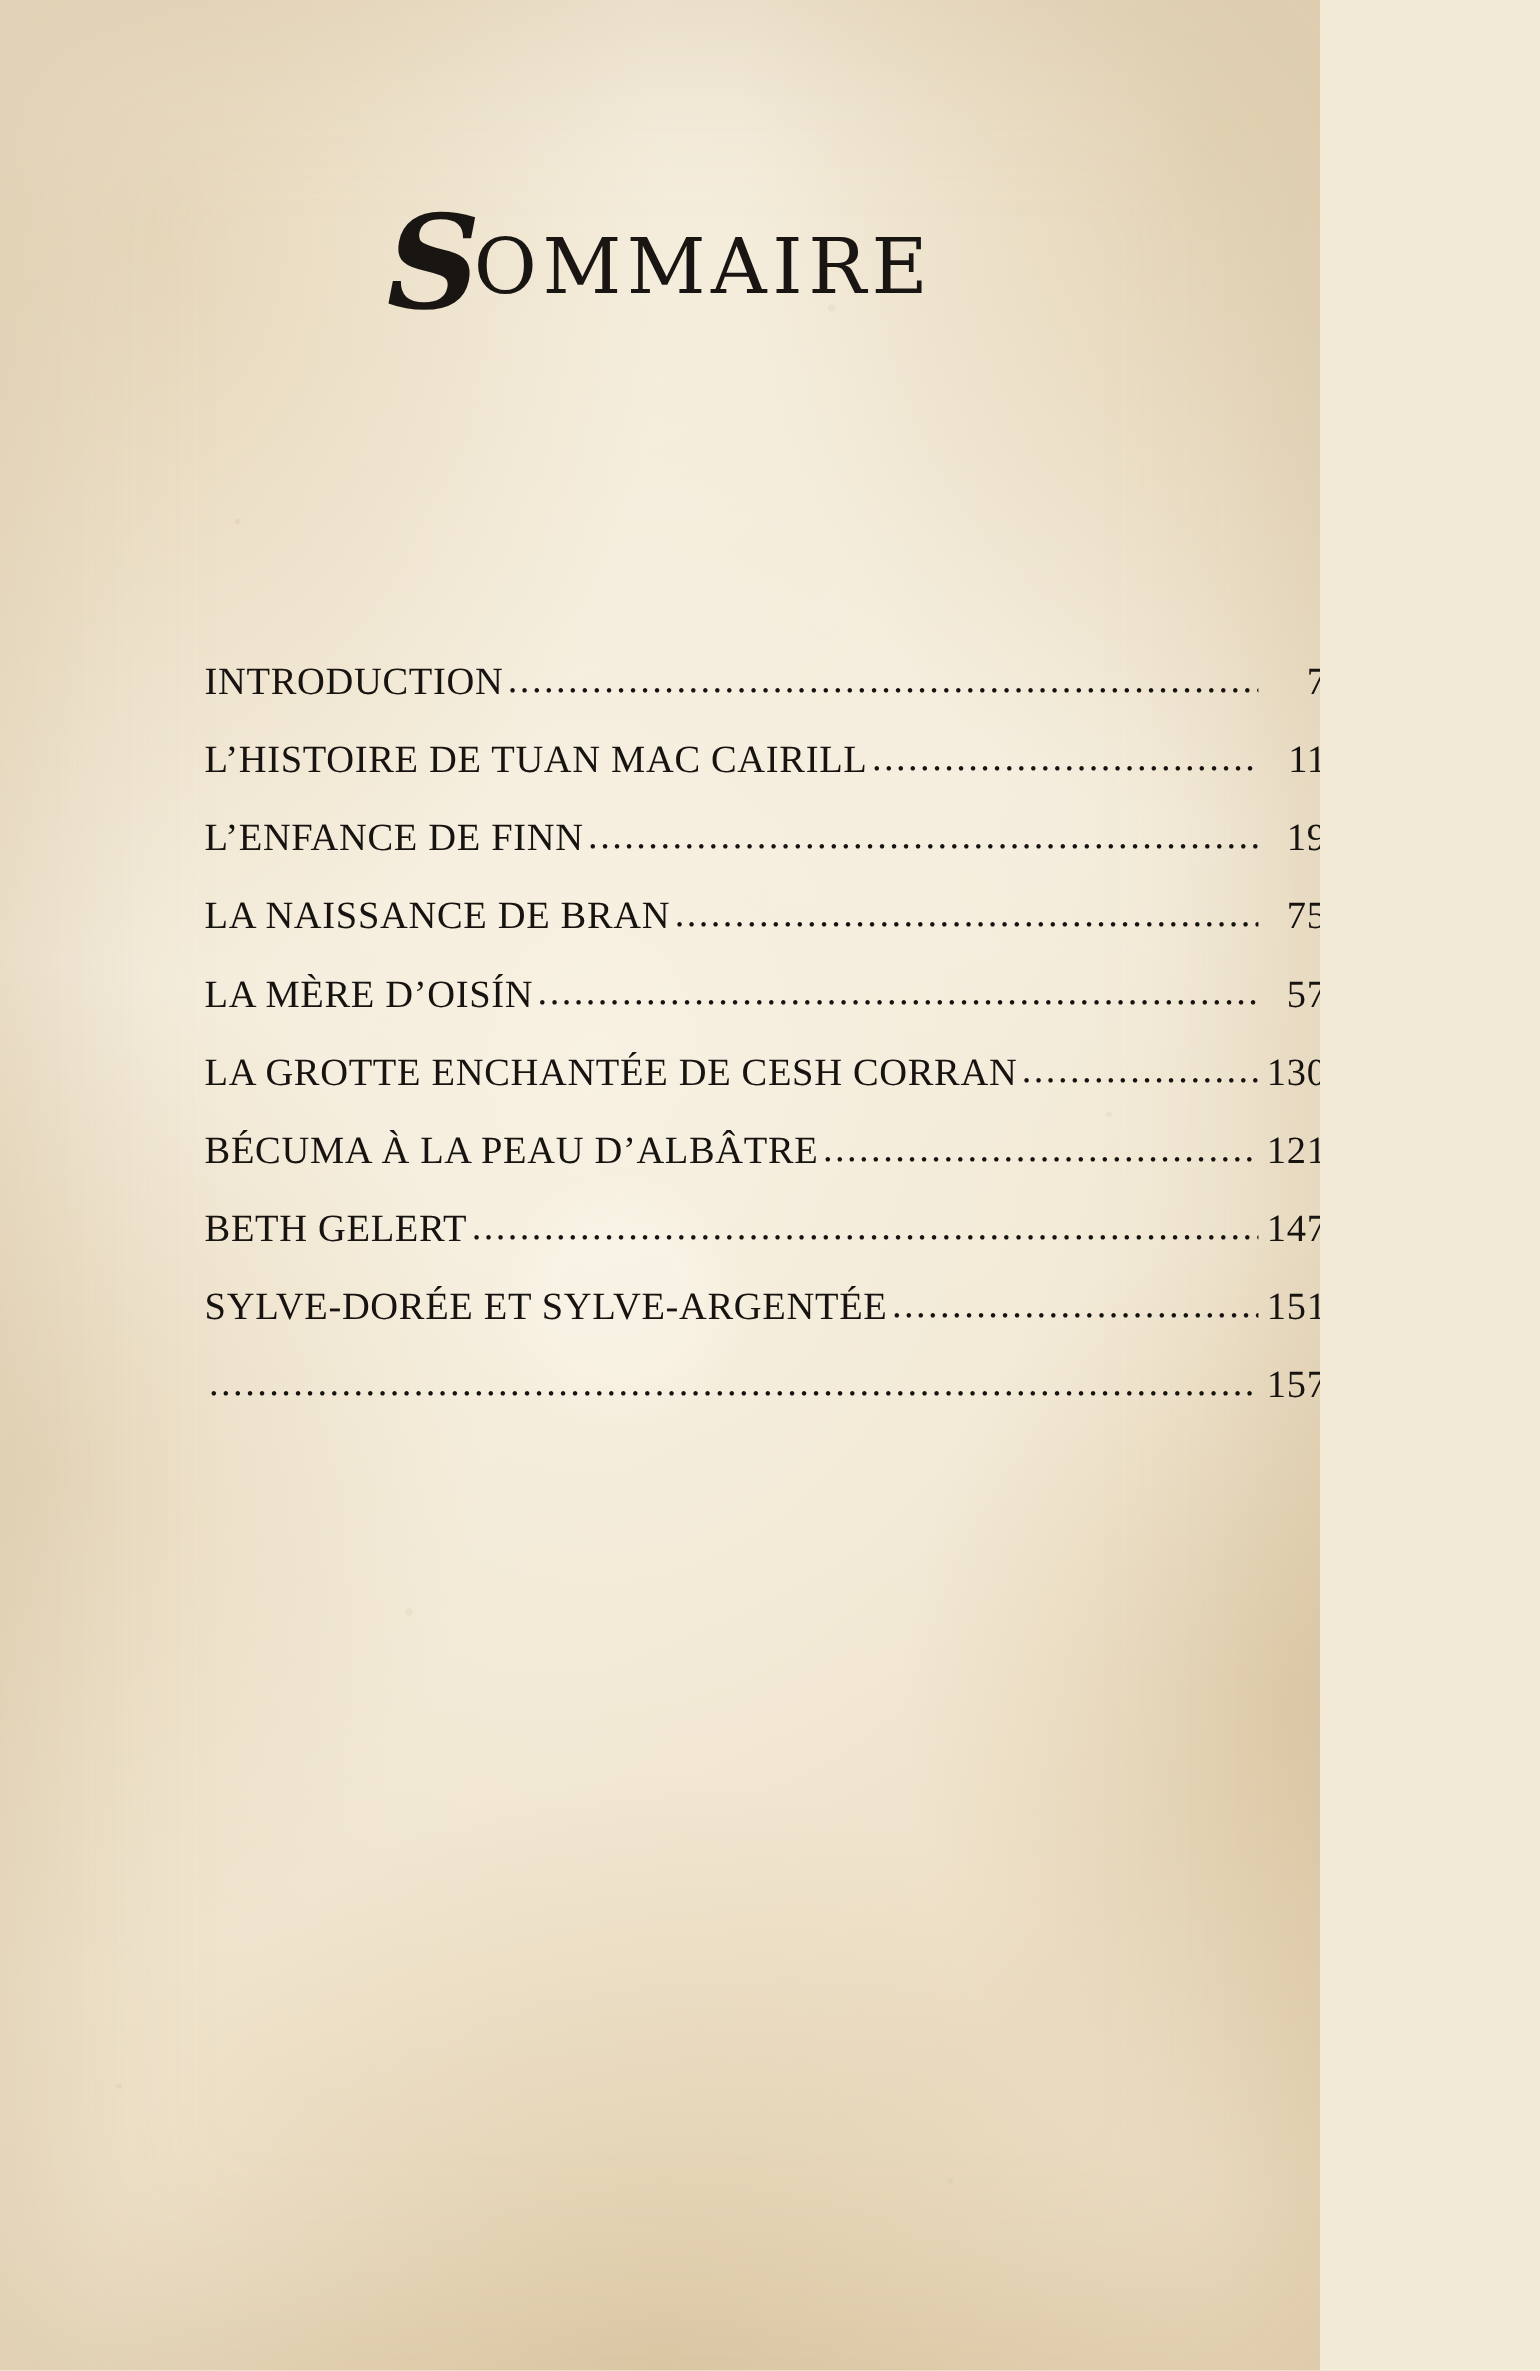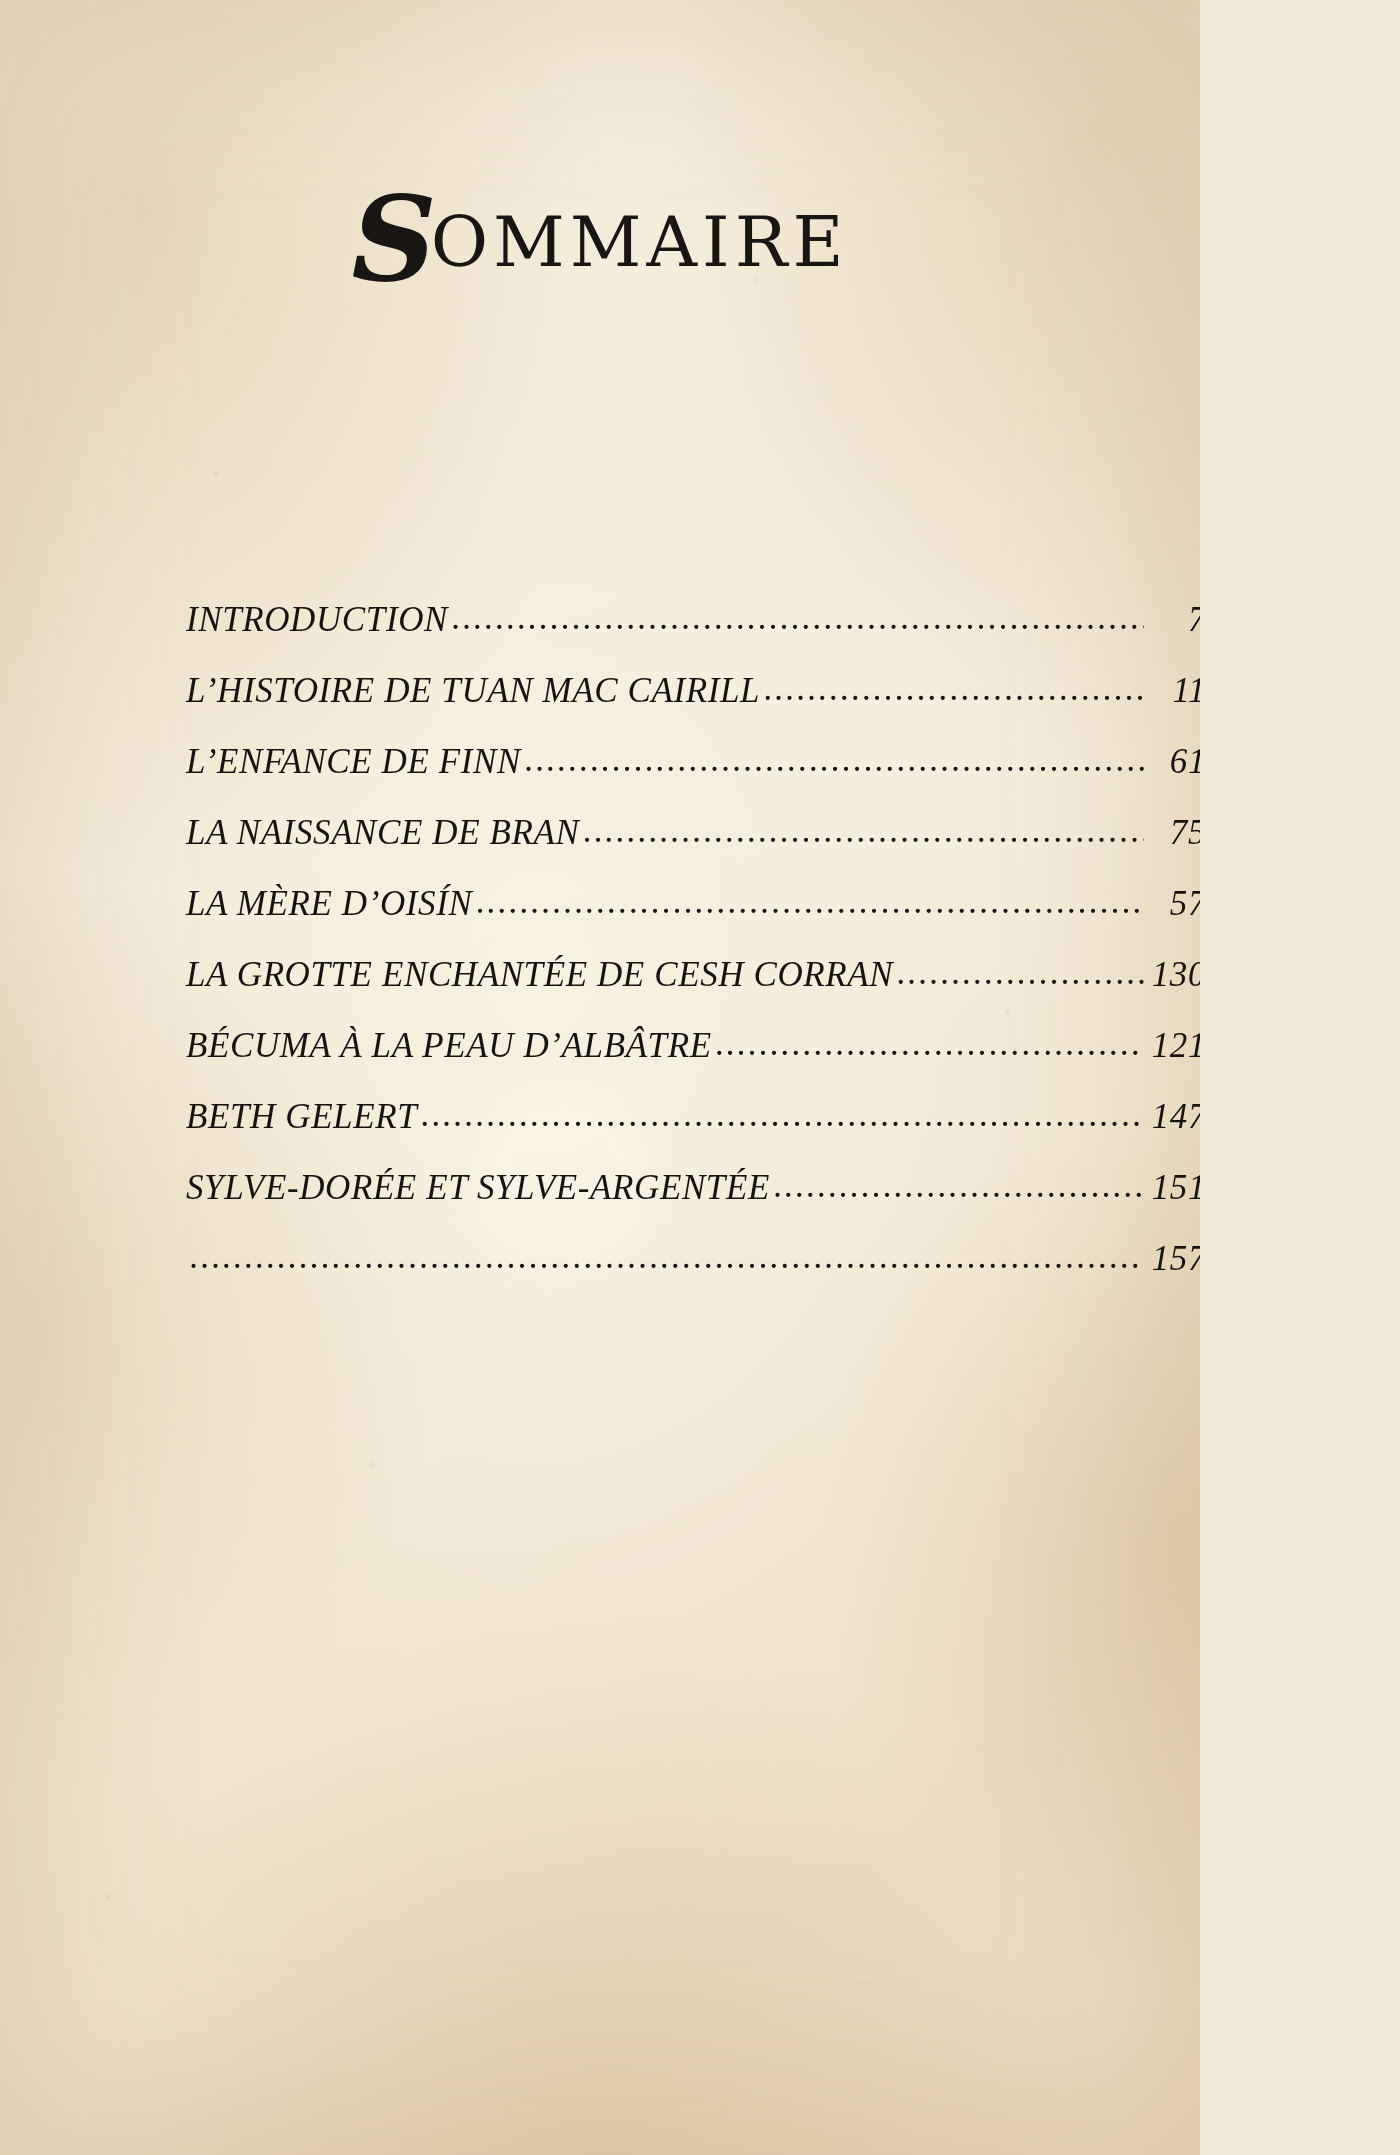--- a/index.html
+++ b/index.html
@@ -90,21 +90,20 @@
   .toc-entry {
     display: flex;
     align-items: baseline;
     width: 100%;
     font-family: "Liberation Serif", serif;
     font-size: 35px;
     color: #171310;
     letter-spacing: 0.6px;
     margin-bottom: 31px;
     white-space: nowrap;
-    font-style: italic;
   }
   .toc-entry .label {
     flex: 0 0 auto;
   }
   .toc-entry .leader {
     flex: 1 1 auto;
     overflow: hidden;
     white-space: nowrap;
     margin: 0 4px;
     color: #171310;
@@ -139,21 +138,21 @@
         <span class="page-num">7</span>
       </div>
       <div class="toc-entry">
         <span class="label">L’HISTOIRE DE TUAN MAC CAIRILL</span>
         <span class="leader">........................................................................................................................</span>
         <span class="page-num">11</span>
       </div>
       <div class="toc-entry">
         <span class="label">L’ENFANCE DE FINN</span>
         <span class="leader">........................................................................................................................</span>
-        <span class="page-num">61</span>
+        <span class="page-num">19</span>
       </div>
       <div class="toc-entry">
         <span class="label">LA NAISSANCE DE BRAN</span>
         <span class="leader">........................................................................................................................</span>
         <span class="page-num">75</span>
       </div>
       <div class="toc-entry">
         <span class="label">LA MÈRE D’OISÍN</span>
         <span class="leader">........................................................................................................................</span>
         <span class="page-num">57</span>

